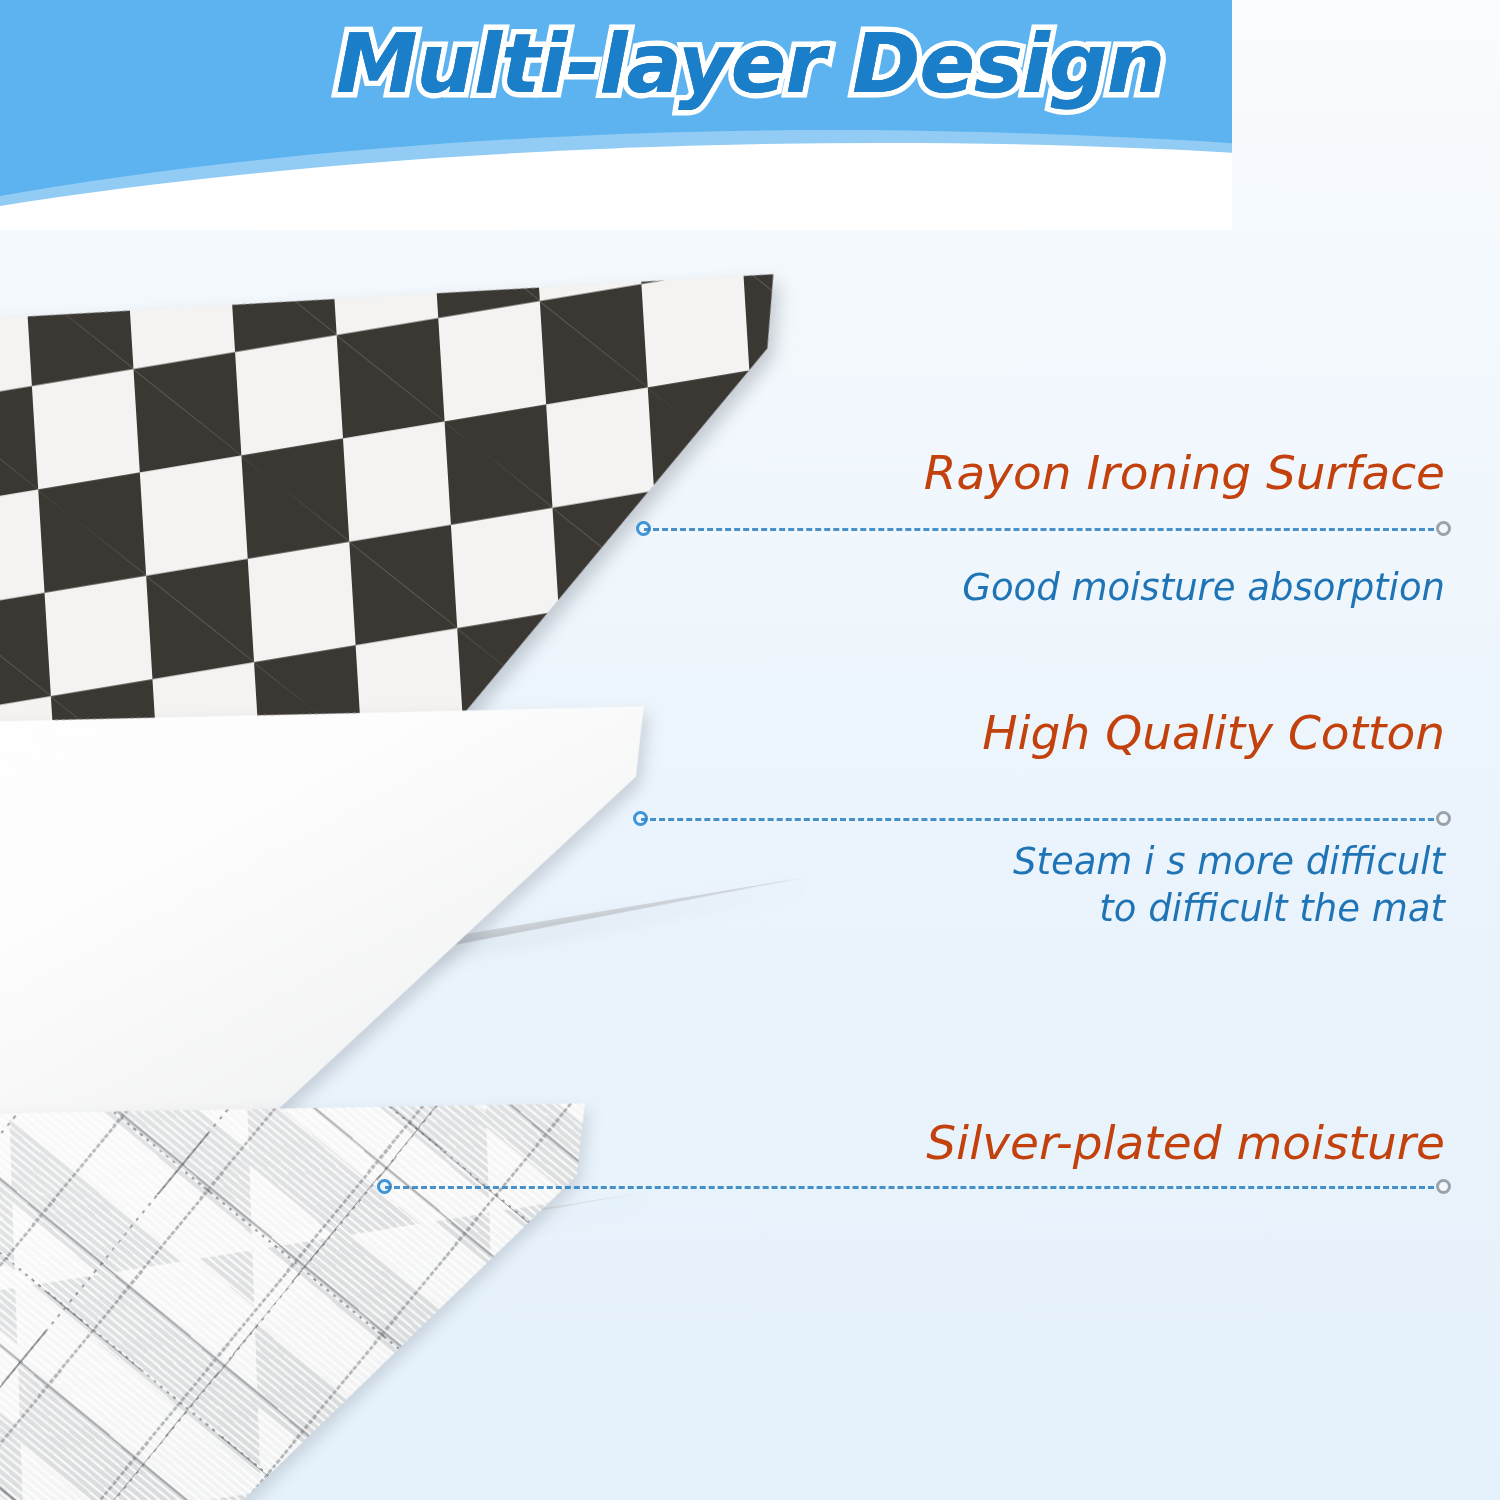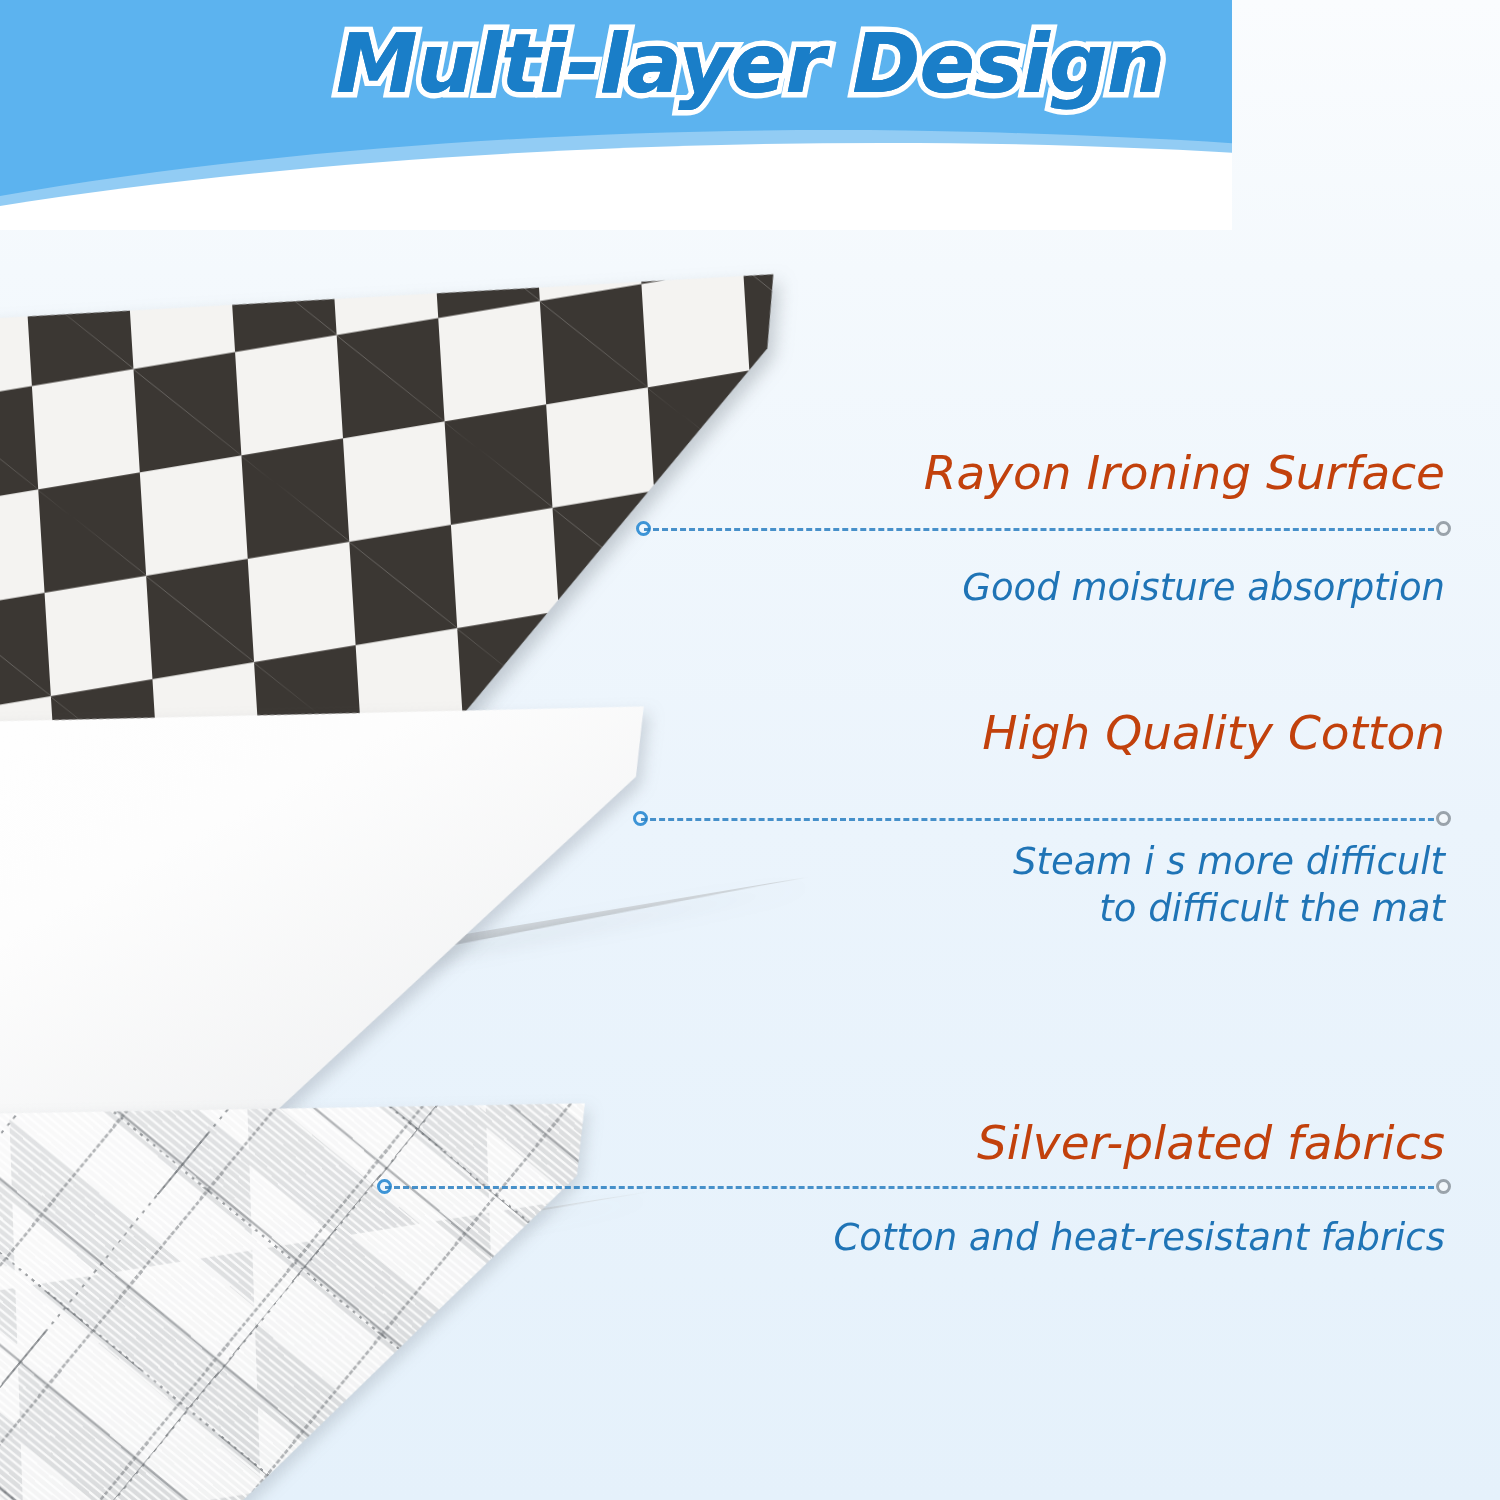--- a/index.html
+++ b/index.html
@@ -200,24 +200,23 @@
     <span class="dot l"></span>
     <span class="dash"></span>
     <span class="dot r"></span>
   </div>
   <div class="callout" style="left:860px;top:838px;width:585px;text-align:right;">
     <div class="c-sub">Steam i s more difficult</div>
     <div class="c-sub">to difficult the mat</div>
   </div>
 
   <div class="callout" style="left:860px;top:1118px;width:600px;">
-    <div class="c-head" style="text-align:right;width:585px;">Silver-plated fabrics</div>
+    <div class="c-head" style="text-align:right;width:585px;">Silver-plated moisture</div>
   </div>
   <div class="leader" style="left:377px;top:1179px;width:1074px;">
     <span class="dot l"></span>
     <span class="dash"></span>
     <span class="dot r"></span>
   </div>
   <div class="callout" style="left:780px;top:1214px;width:665px;text-align:right;">
-    <div class="c-sub">Cotton and heat-resistant fabrics</div>
   </div>
 
 </div>
 
 </body></html>

